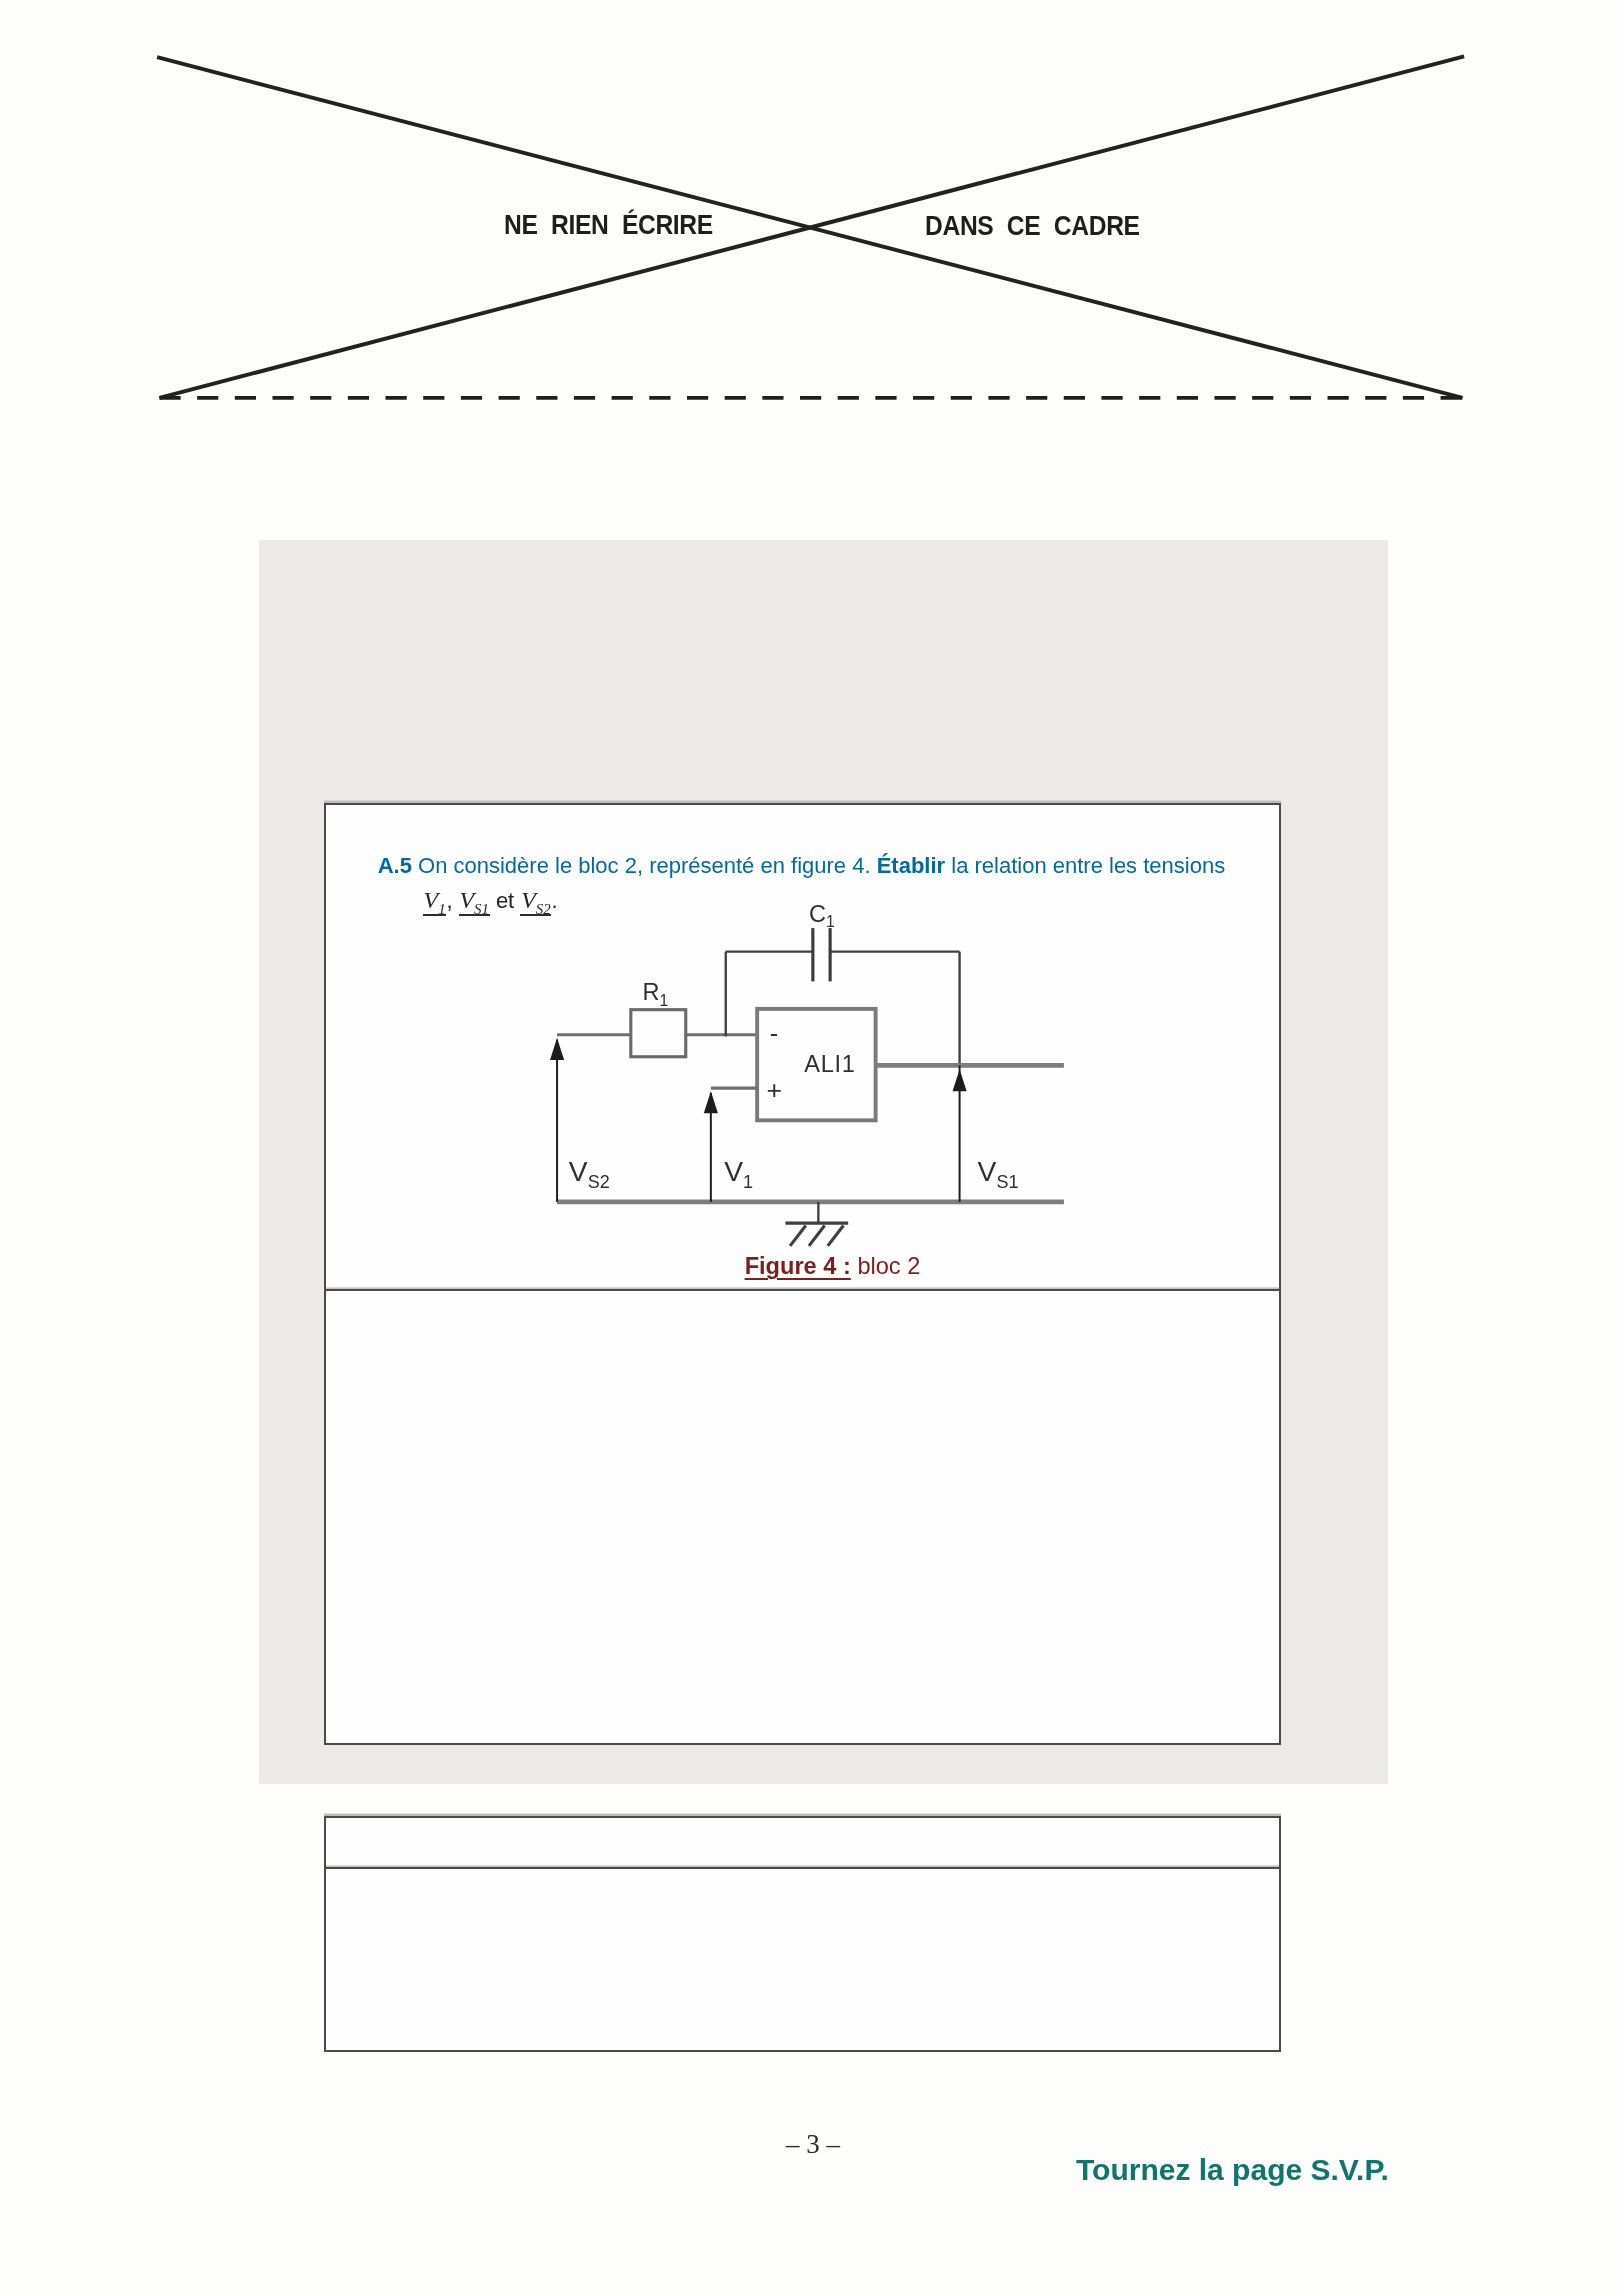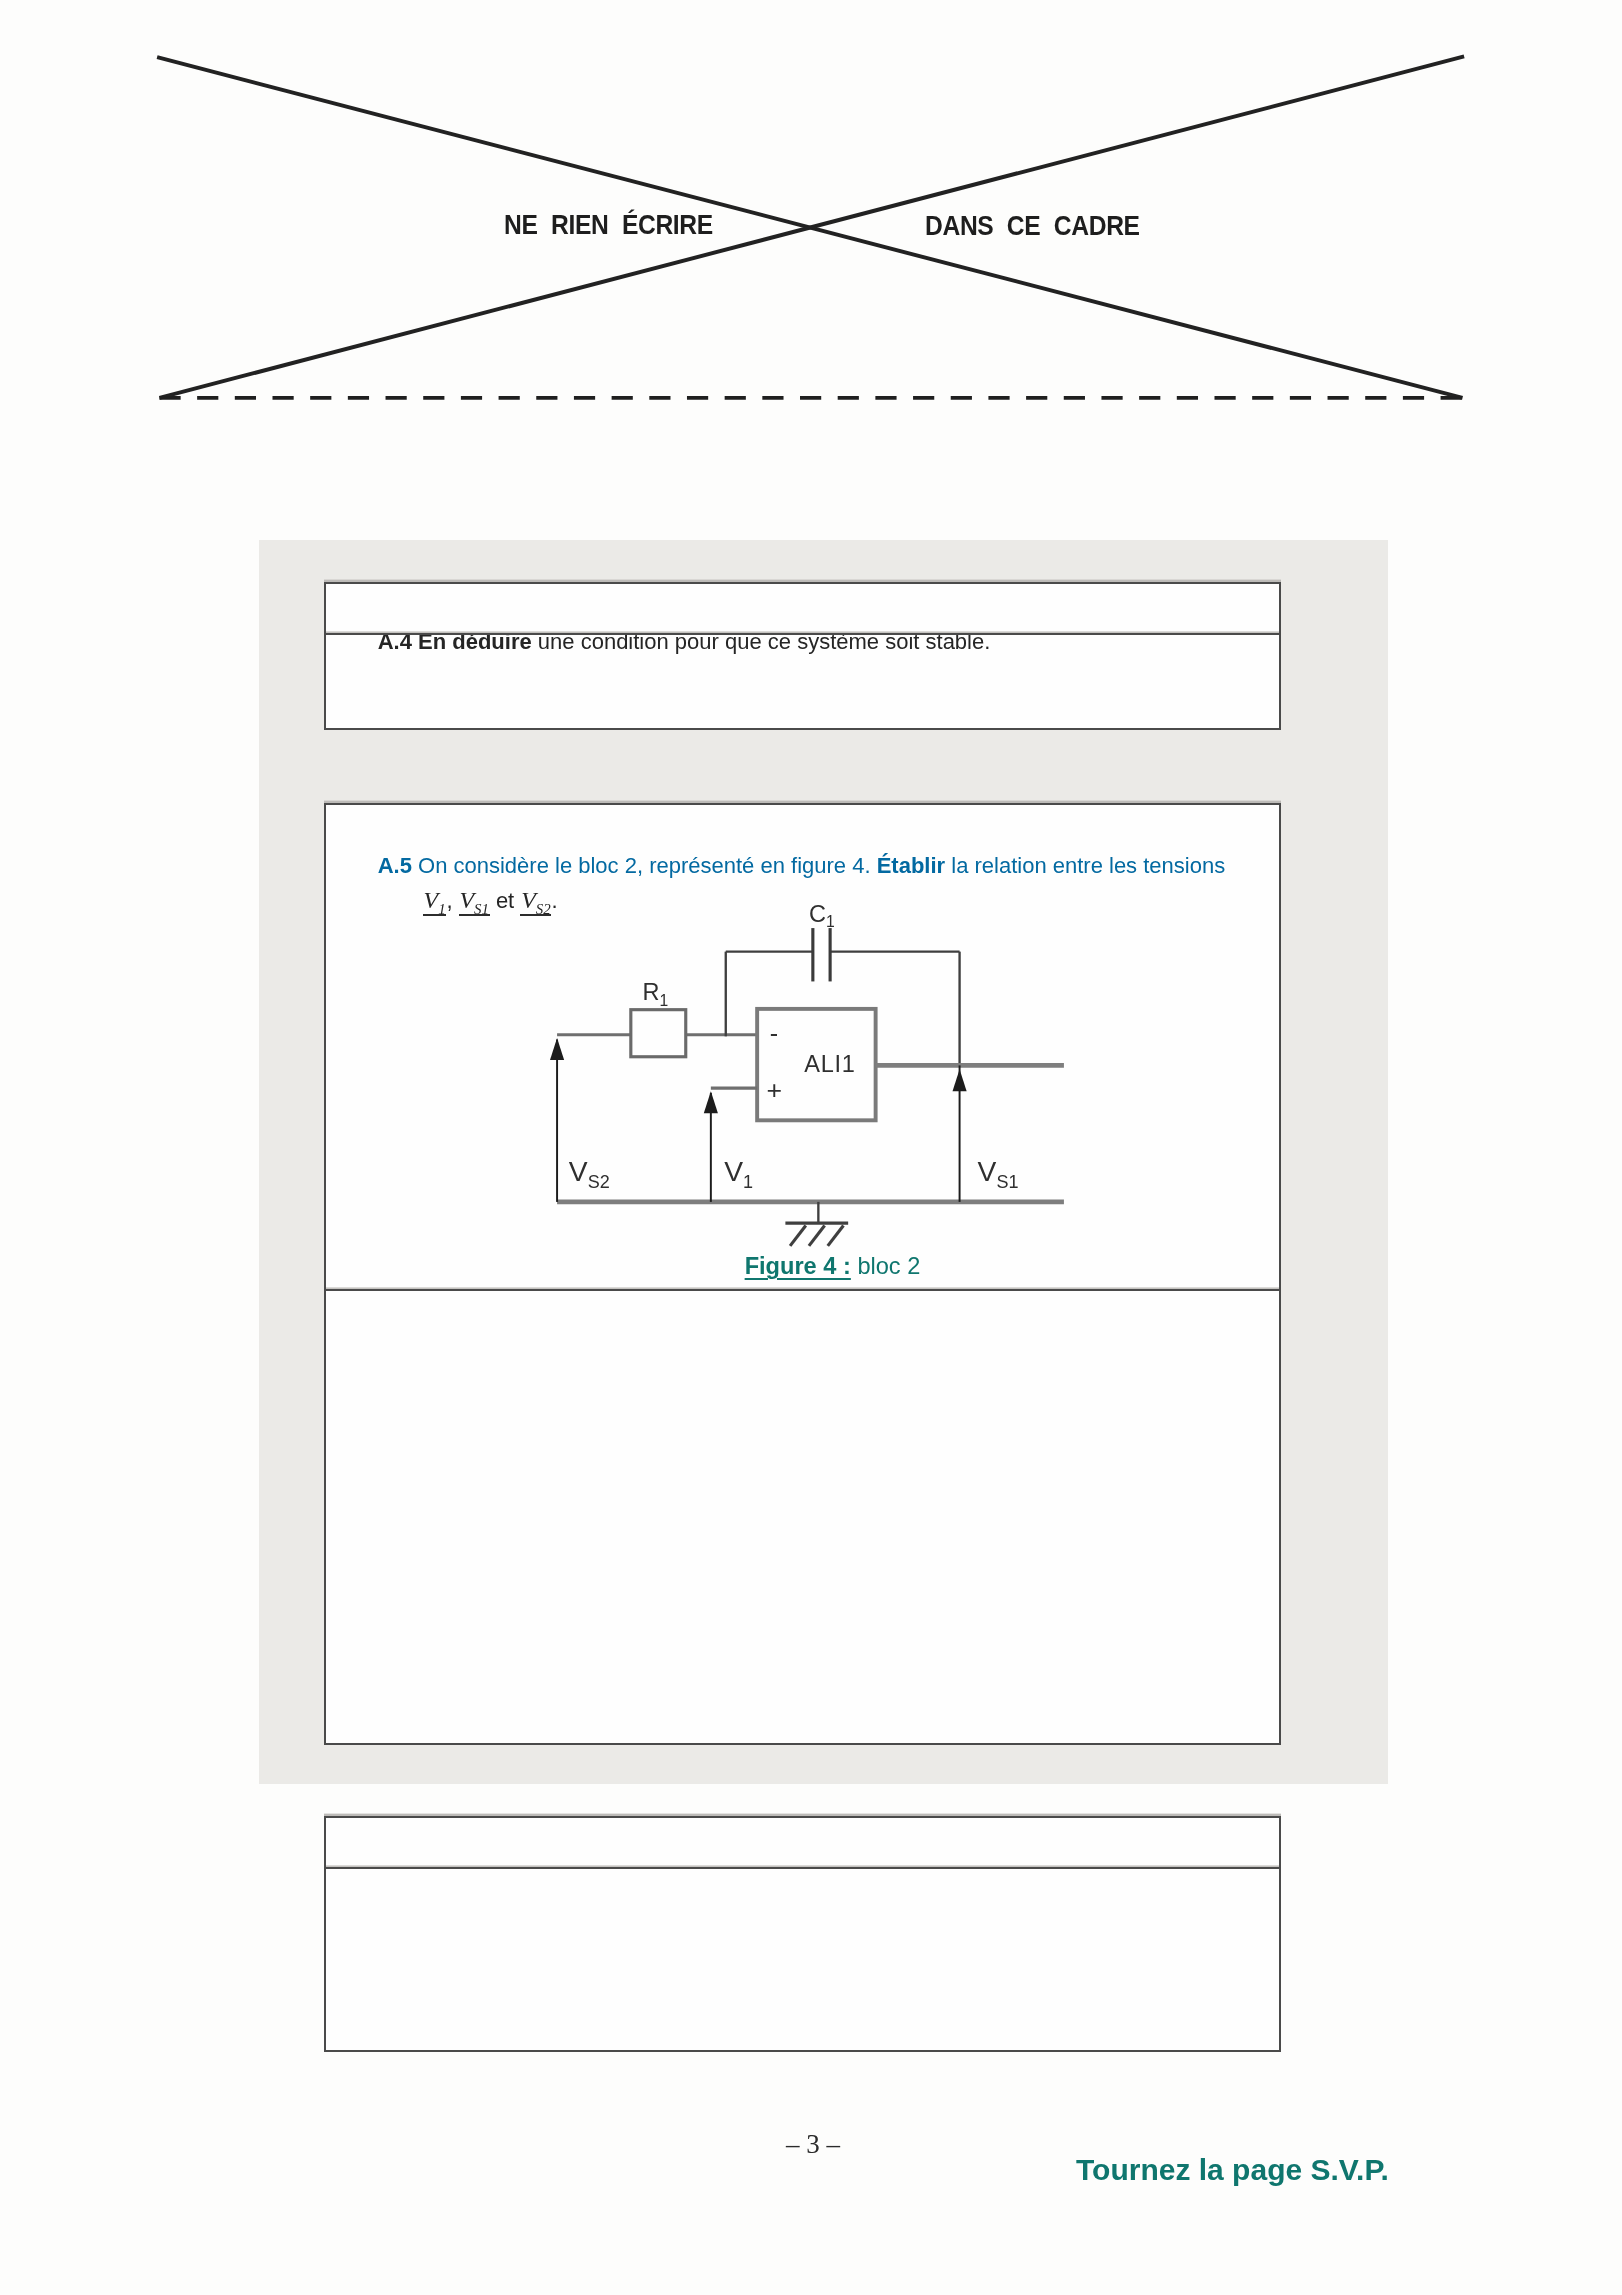--- a/index.html
+++ b/index.html
@@ -28,21 +28,21 @@
       border-bottom:2px solid #2c2c2c;padding:0 0.8px 0.8px 0.8px;}
   sub{font-size:0.62em;line-height:0;}
   
   #circuit-svg{left:186px;top:76px;}
   .wire{stroke:#6f6f6f;stroke-width:4;fill:none;}
   .thick{stroke:#7e7e7e;stroke-width:6;fill:none;}
   .fb{stroke:#3f3f3f;stroke-width:3;fill:none;}
   .arrowline{stroke:#1c1c1c;stroke-width:2.5;fill:none;}
   .ah{fill:#1c1c1c;stroke:none;}
   .clabel{font-family:"Liberation Sans","DejaVu Sans",sans-serif;fill:#2f2f2f;}
-  #caption{position:absolute;left:310px;top:448px;width:393px;text-align:center;font-size:23.6px;color:#0f766e;}
+  #caption{position:absolute;left:310px;top:448px;width:393px;text-align:center;font-size:23.6px;color:#7f1d1d;}
   .cap-u{font-weight:700;text-decoration:underline;text-underline-offset:3.9px;text-decoration-thickness:2px;}
   
   #page-num{left:754px;top:2129px;width:118px;text-align:center;
             font-family:"Liberation Serif","DejaVu Serif",serif;font-size:27px;color:#2b2b2b;}
   #turn-page{left:1076px;top:2153px;font-family:Liberation Sans, sans-serif;
              font-weight:700;font-size:30px;color:#0f766e;}
 </style>
 </head>
 <body>
 
@@ -55,27 +55,20 @@
   </svg>
   <div class="abs" style="left:504px;top:209px;text-align:right;">
     <span class="xlabel">NE RIEN ÉCRIRE</span>
   </div>
   <div class="abs" style="left:925px;top:210px;">
     <span class="xlabel">DANS CE CADRE</span>
   </div>
 
   <div id="backdrop" class="abs"></div>
 
-  <div id="box-a4" class="abs qbox">
-    <div class="qhead">
-      <span class="b">A.4 En déduire</span><span> une condition pour que ce système soit stable.</span>
-    </div>
-    <div id="div-a4" class="divider"></div>
-    <div style="position:absolute;left:0;top:52px;width:100%;height:90px;"></div>
-  </div>
 
   <div id="box-a5" class="abs qbox">
     <div class="q5l1">
       <span class="b">A.5</span><span> On considère le bloc 2, représenté en figure 4. </span><span class="b">Établir</span><span> la relation entre les tensions</span>
     </div>
     <div class="q5l2">
       <span class="mv"><span>V</span><sub>1</sub></span><span>, </span><span class="mv"><span>V</span><sub>S1</sub></span><span> et </span><span class="mv"><span>V</span><sub>S2</sub></span><span>.</span>
     </div>
 
     <svg id="circuit-svg" class="abs" width="597" height="408" viewBox="650 1120 760 520">

